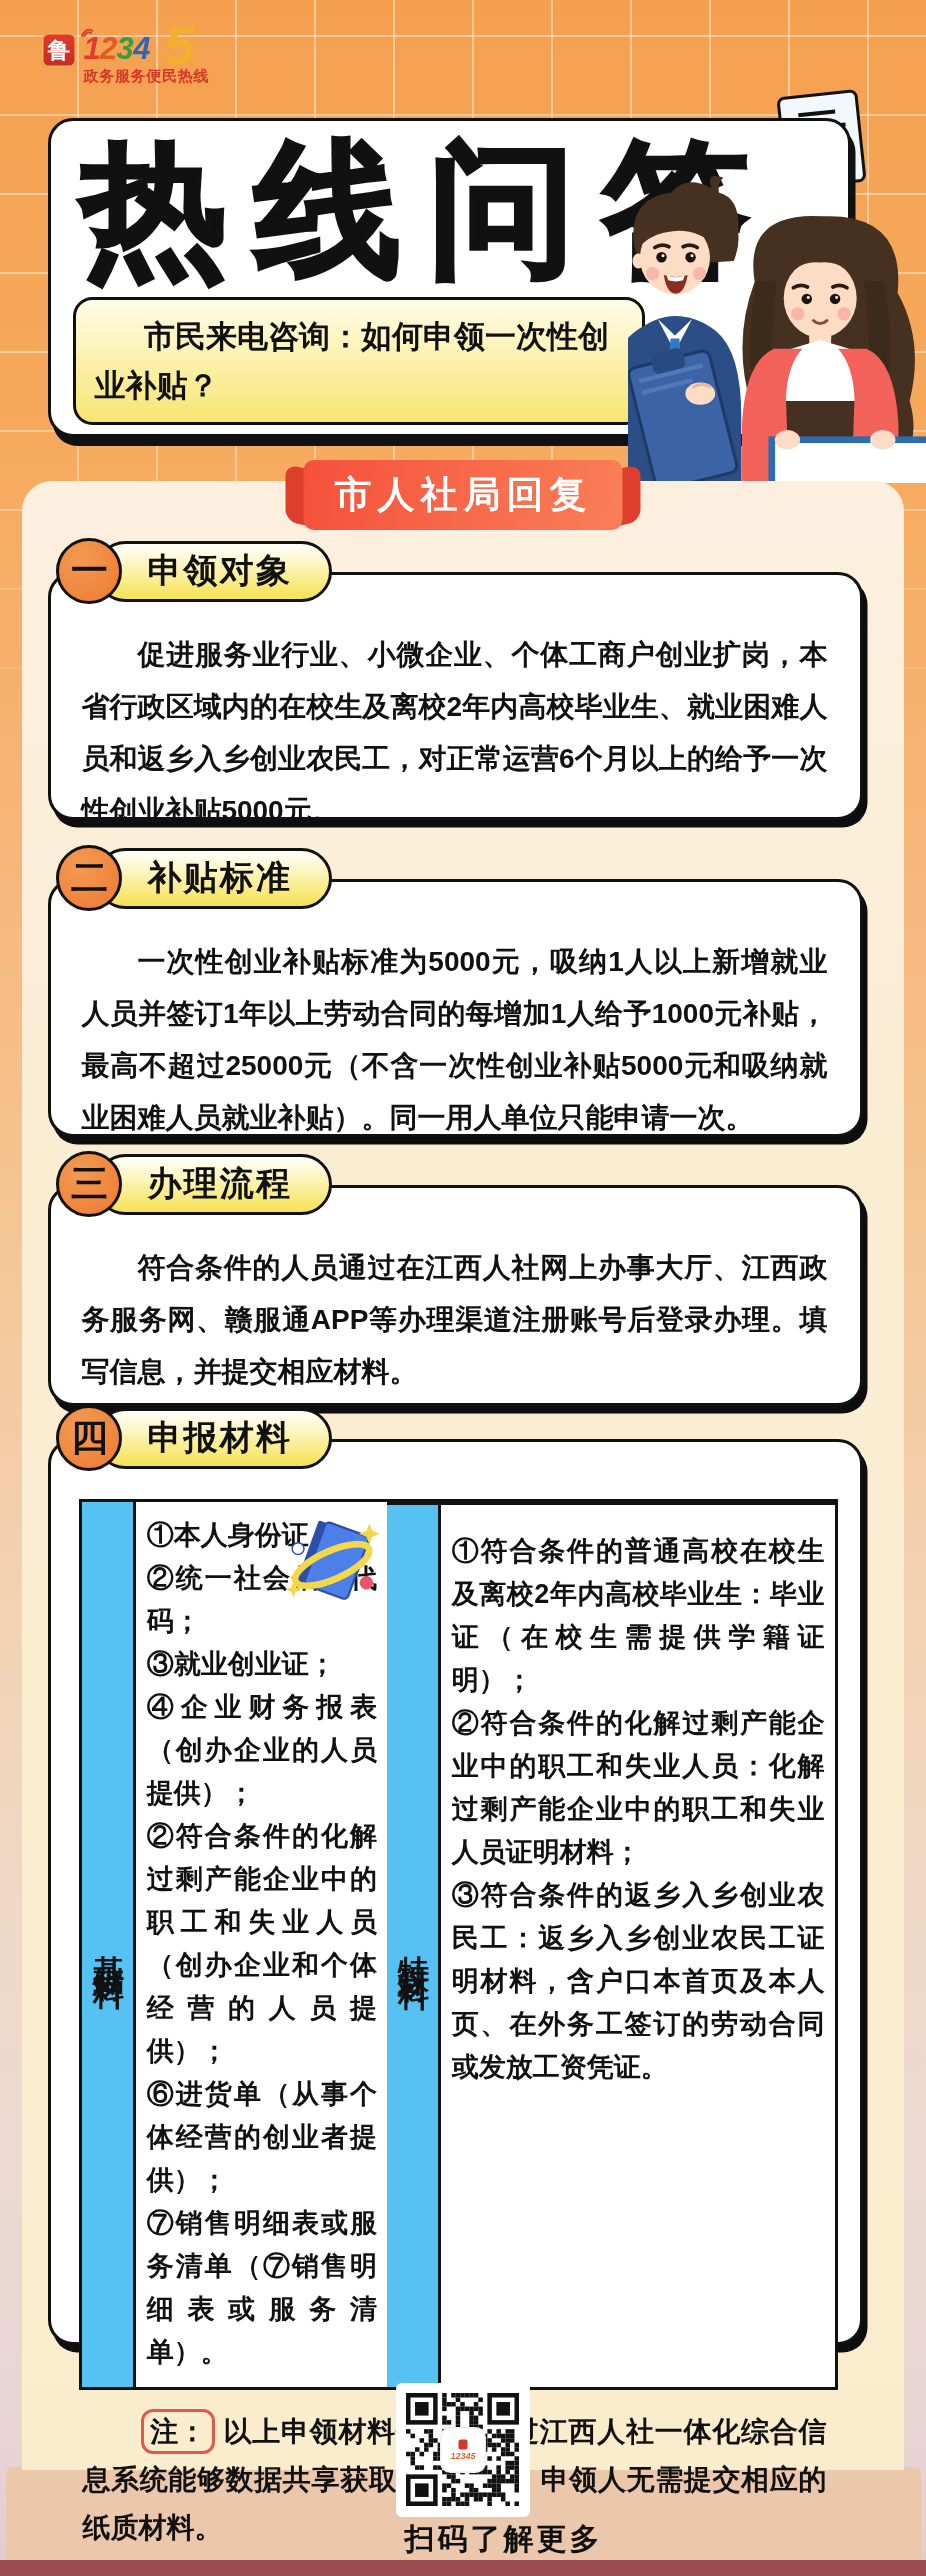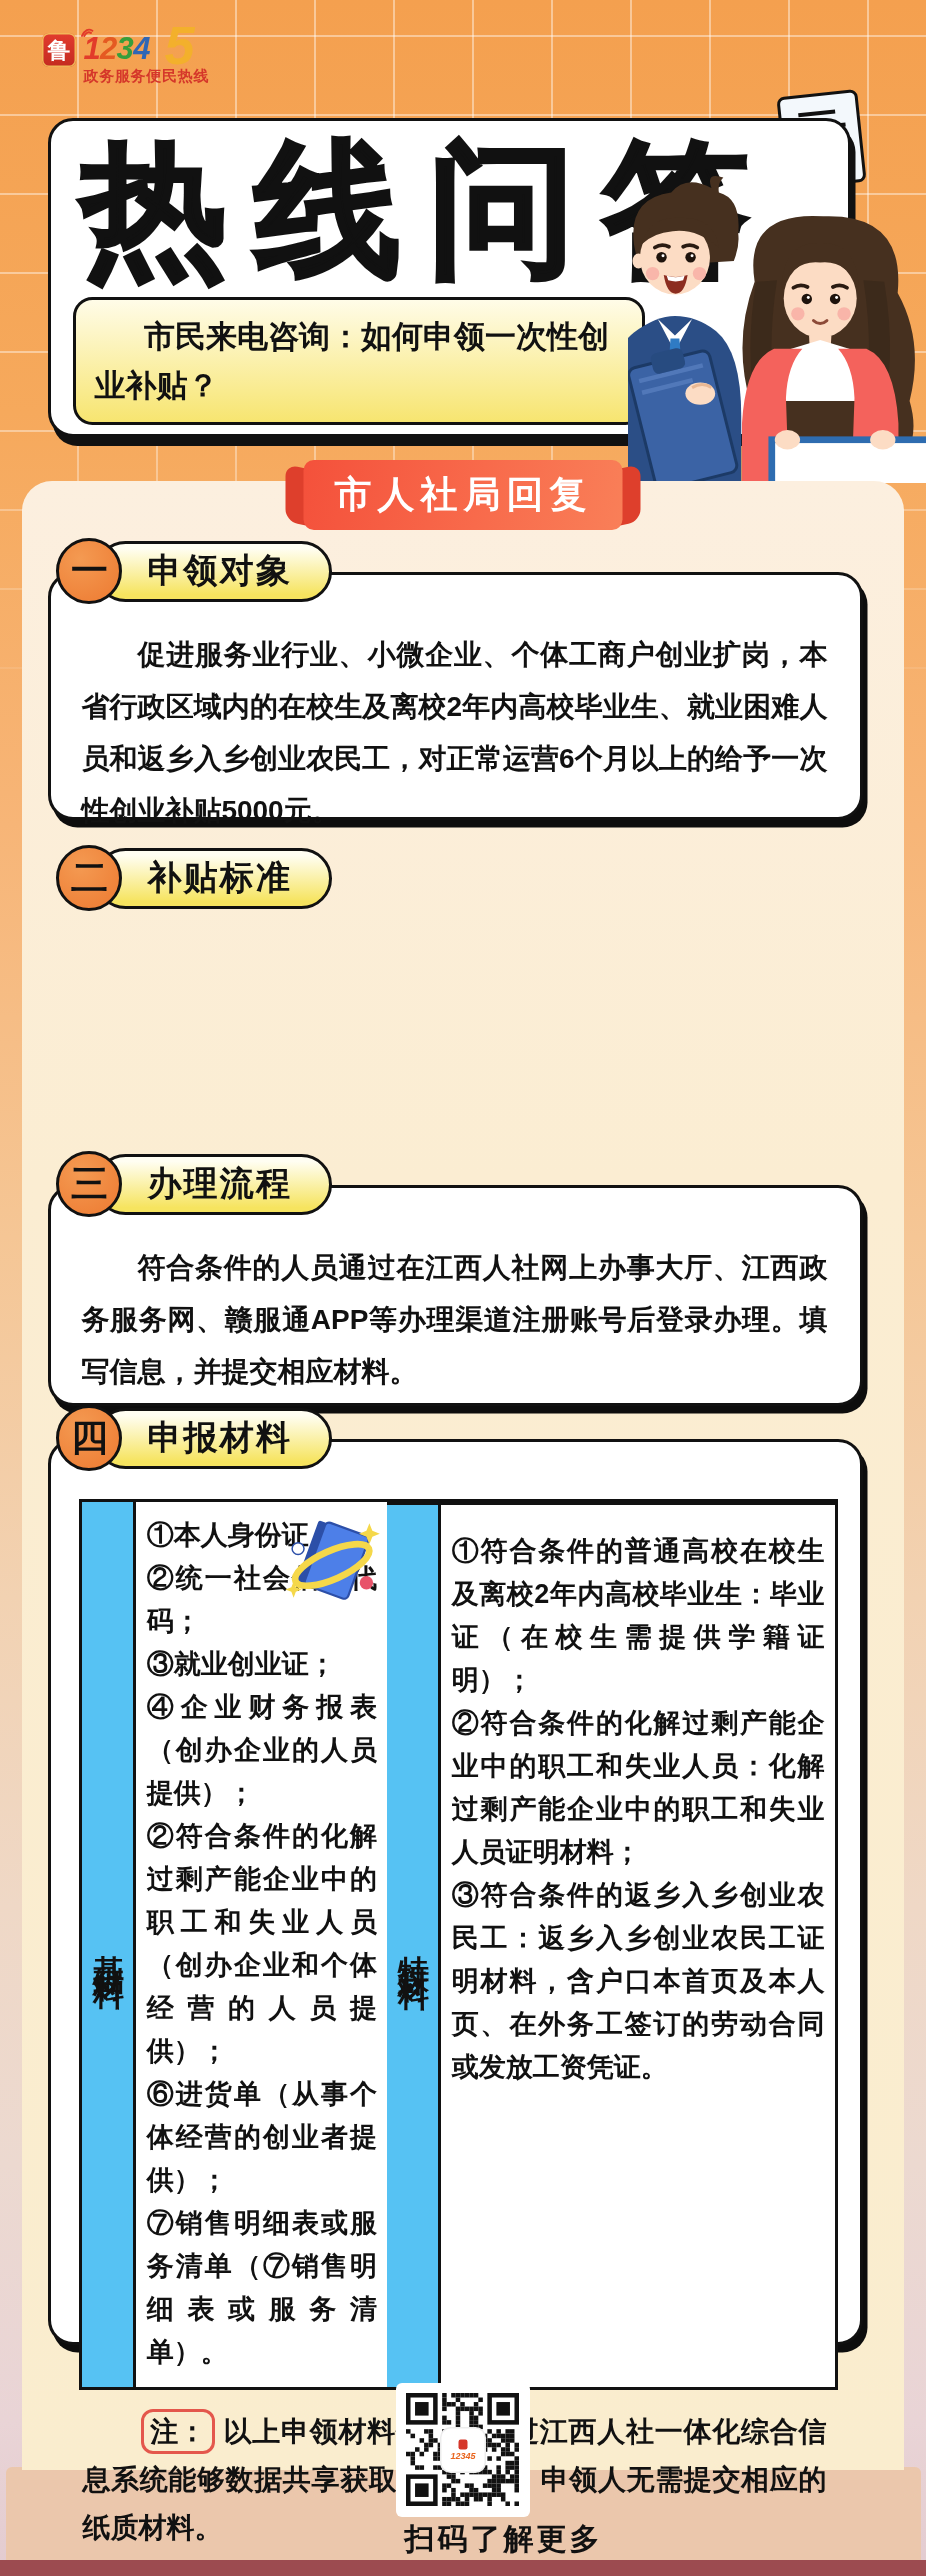--- a/index.html
+++ b/index.html
@@ -251,20 +251,23 @@
       <div class="sec-circle">一</div>
       <div class="sec-pill">申领对象</div>
     </div>
     <div class="sec-box box-1">
       <div class="sec-body">促进服务业行业、小微企业、个体工商户创业扩岗，本省行政区域内的在校生及离校2年内高校毕业生、就业困难人员和返乡入乡创业农民工，对正常运营6个月以上的给予一次性创业补贴5000元。</div>
     </div>
 
     <div class="sec-header hdr-2">
       <div class="sec-circle">二</div>
       <div class="sec-pill">补贴标准</div>
+    </div>
+    <div class="sec-box box-2">
+      <div class="sec-body">一次性创业补贴标准为5000元，吸纳1人以上新增就业人员并签订1年以上劳动合同的每增加1人给予1000元补贴，最高不超过25000元（不含一次性创业补贴5000元和吸纳就业困难人员就业补贴）。同一用人单位只能申请一次。</div>
     </div>
 
     <div class="sec-header hdr-3">
       <div class="sec-circle">三</div>
       <div class="sec-pill">办理流程</div>
     </div>
     <div class="sec-box box-3">
       <div class="sec-body">符合条件的人员通过在江西人社网上办事大厅、江西政务服务网、赣服通APP等办理渠道注册账号后登录办理。填写信息，并提交相应材料。</div>
     </div>
 

